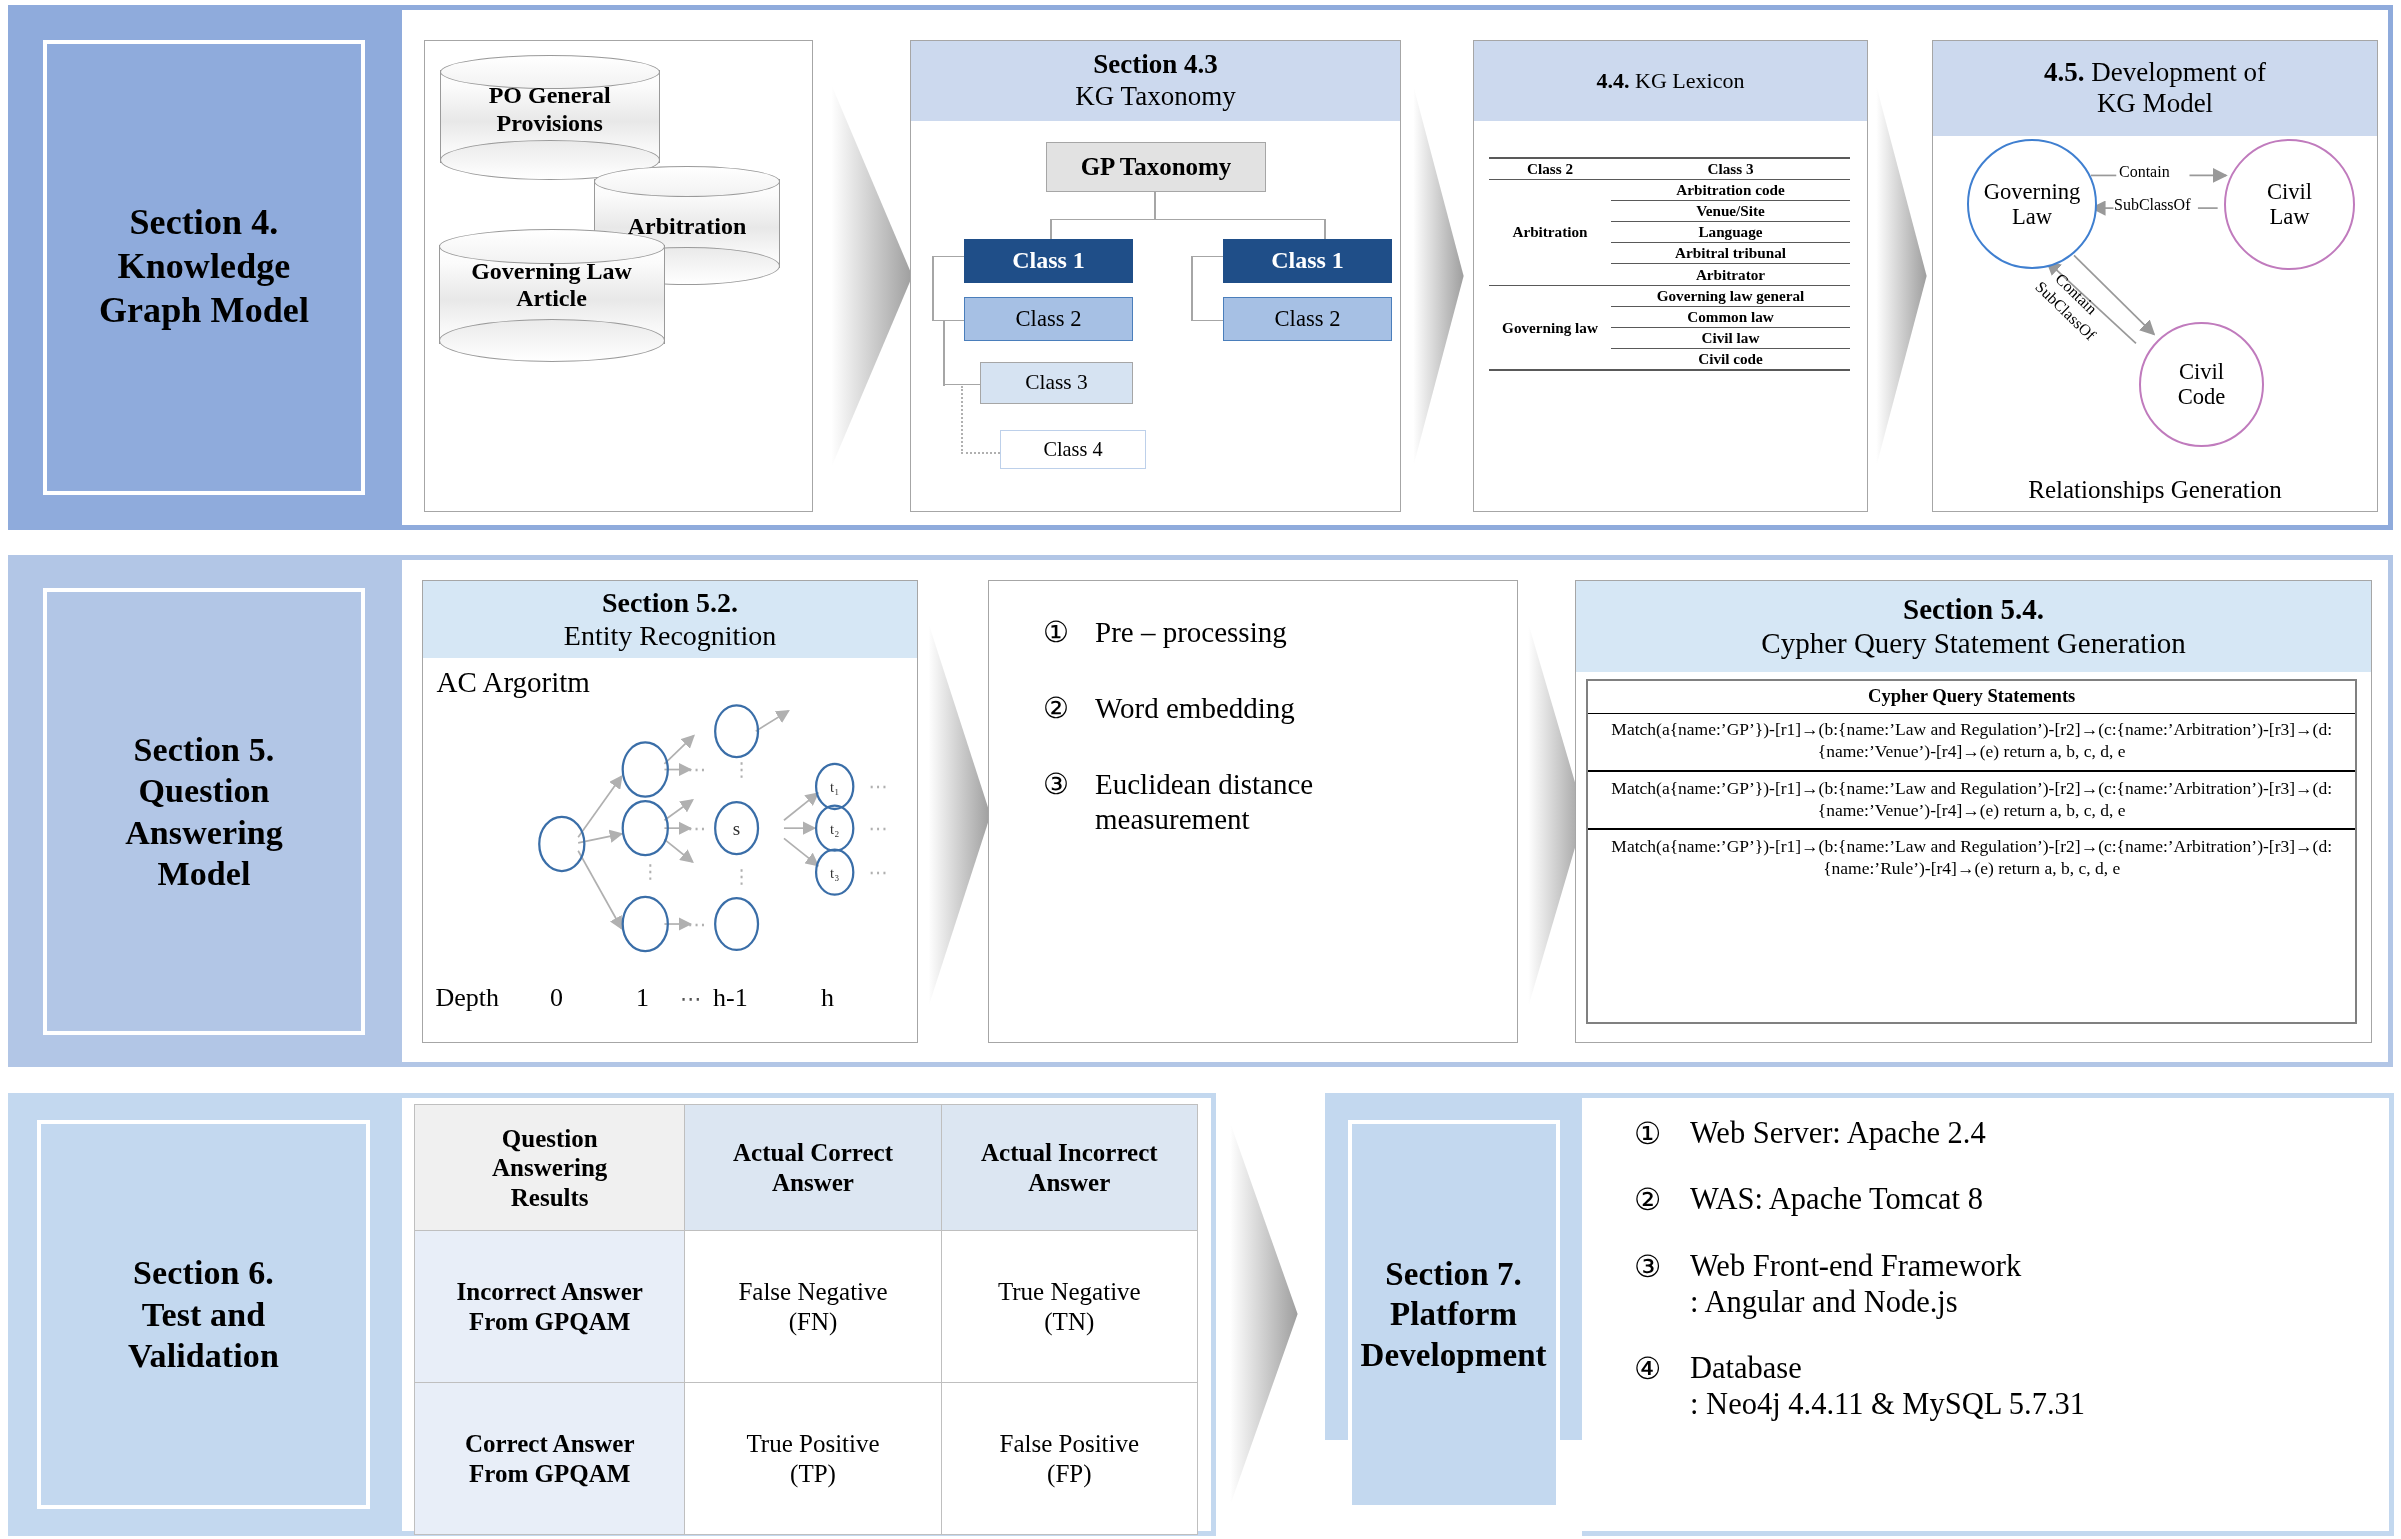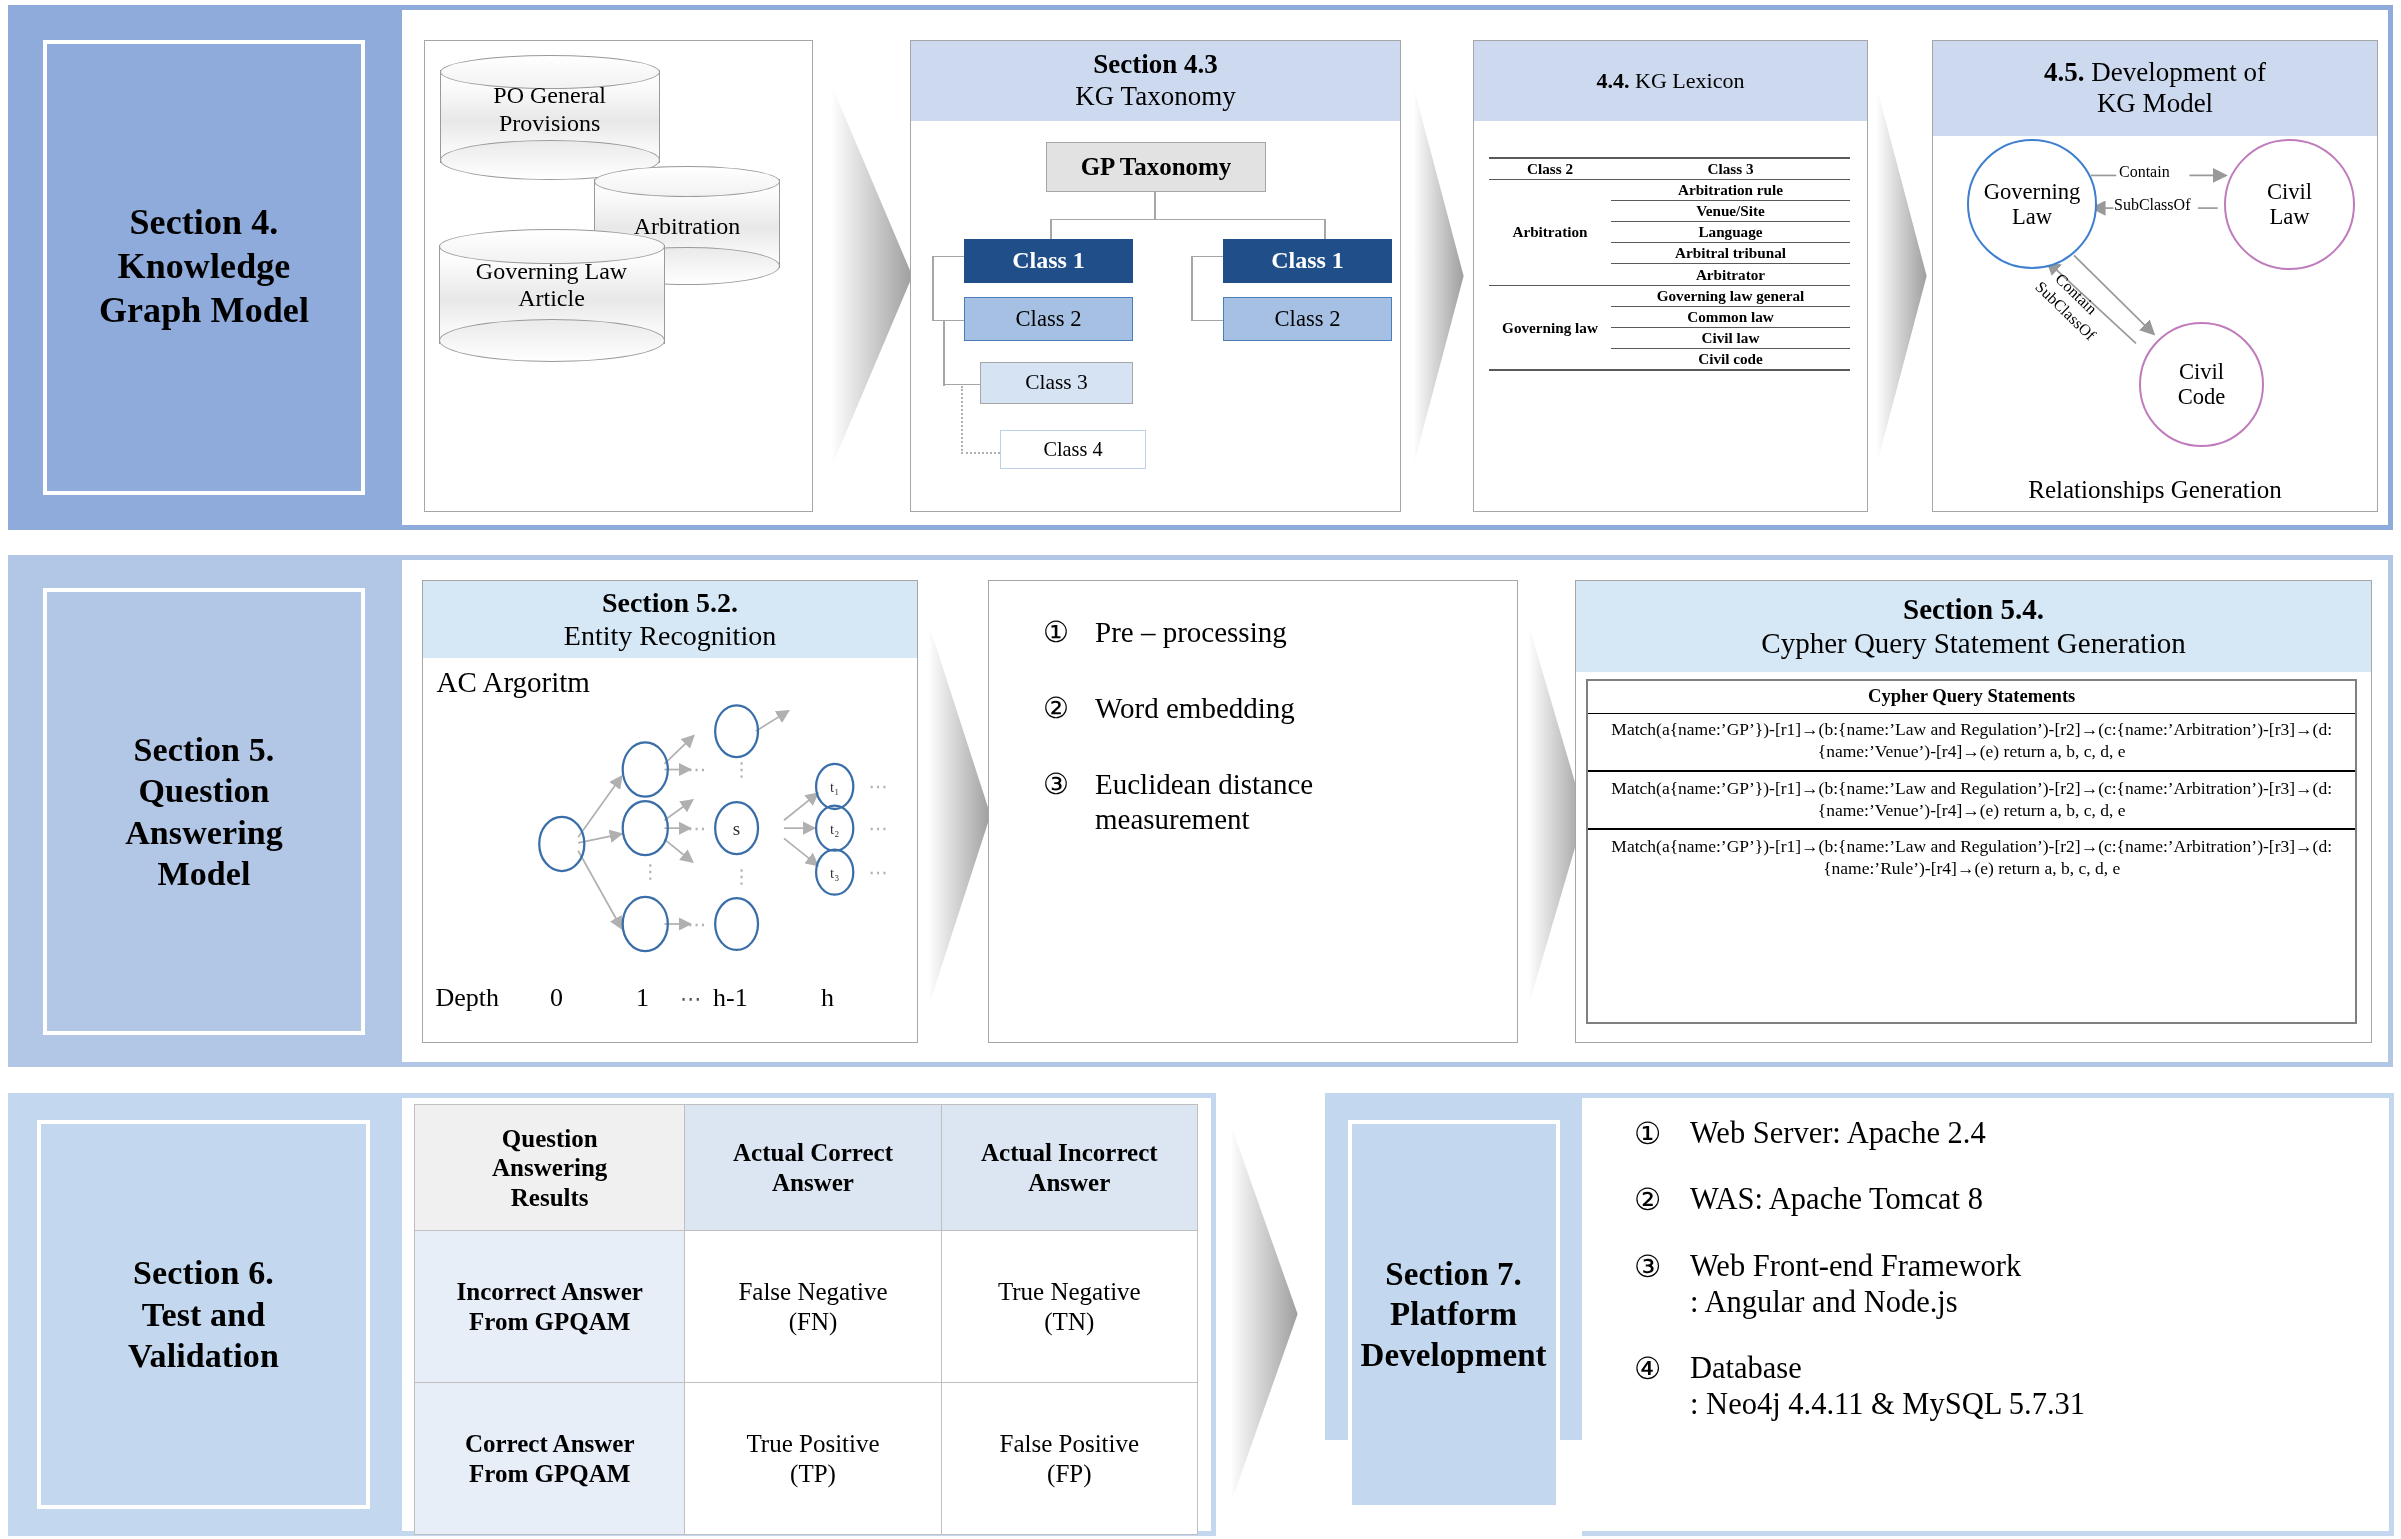--- a/index.html
+++ b/index.html
@@ -26,21 +26,21 @@
   .panel-hd{box-sizing:border-box;background:#ccd9ee;text-align:center;
             display:flex;flex-direction:column;align-items:center;justify-content:center;
             line-height:1.16;padding:2.3px 3.4px;}
   .panel-hd .b{font-weight:bold;}
   .panel-bd{position:relative;box-sizing:border-box;}
 
   
   .arrow{position:absolute;}
 
   
-  .cyl{position:absolute;border-radius:50%/14% 14% 14% 14%;}
+  .cyl{position:absolute;border-radius:50%/14% 14% 14% 14%;font-weight:bold;}
   .cyl-body{
     position:absolute;left:0;right:0;
     background:linear-gradient(to bottom,#ffffff 0%,#fbfbfb 18%,#e8e8e8 55%,#f6f6f6 80%,#ffffff 100%);
     border-left:1.1px solid #9a9a9a;border-right:1.1px solid #9a9a9a;
   }
   .cyl-top{position:absolute;left:0;right:0;border:1.1px solid #9a9a9a;border-radius:50%;
     background:linear-gradient(to bottom,#ffffff,#f2f2f2);}
   .cyl-bot{position:absolute;left:0;right:0;border:1.1px solid #9a9a9a;border-radius:50%;
     background:linear-gradient(to bottom,#eaeaea,#ffffff);}
   .cyl-lbl{position:absolute;left:0;right:0;text-align:center;line-height:1.15;}
@@ -224,21 +224,21 @@
       </div>
       <div class="panel-bd" style="height:388px;">
         <table class="lex" style="left:14.7px;top:36px;width:361px;font-size:15.2px;">
           <tbody>
               <tr class="hdrow">
             <td style="width:118px;">Class 2</td>
             <td>Class 3</td>
           </tr>
           <tr class="r">
             <td rowspan="5" class="c2cell" style="border-bottom:1.7px solid #595959 !important;">Arbitration</td>
-            <td>Arbitration rule</td>
+            <td>Arbitration code</td>
           </tr>
           <tr class="r">
                 <td>Venue/Site</td>
               </tr>
           <tr class="r">
                 <td>Language</td>
               </tr>
           <tr class="r">
                 <td>Arbitral tribunal</td>
               </tr>

